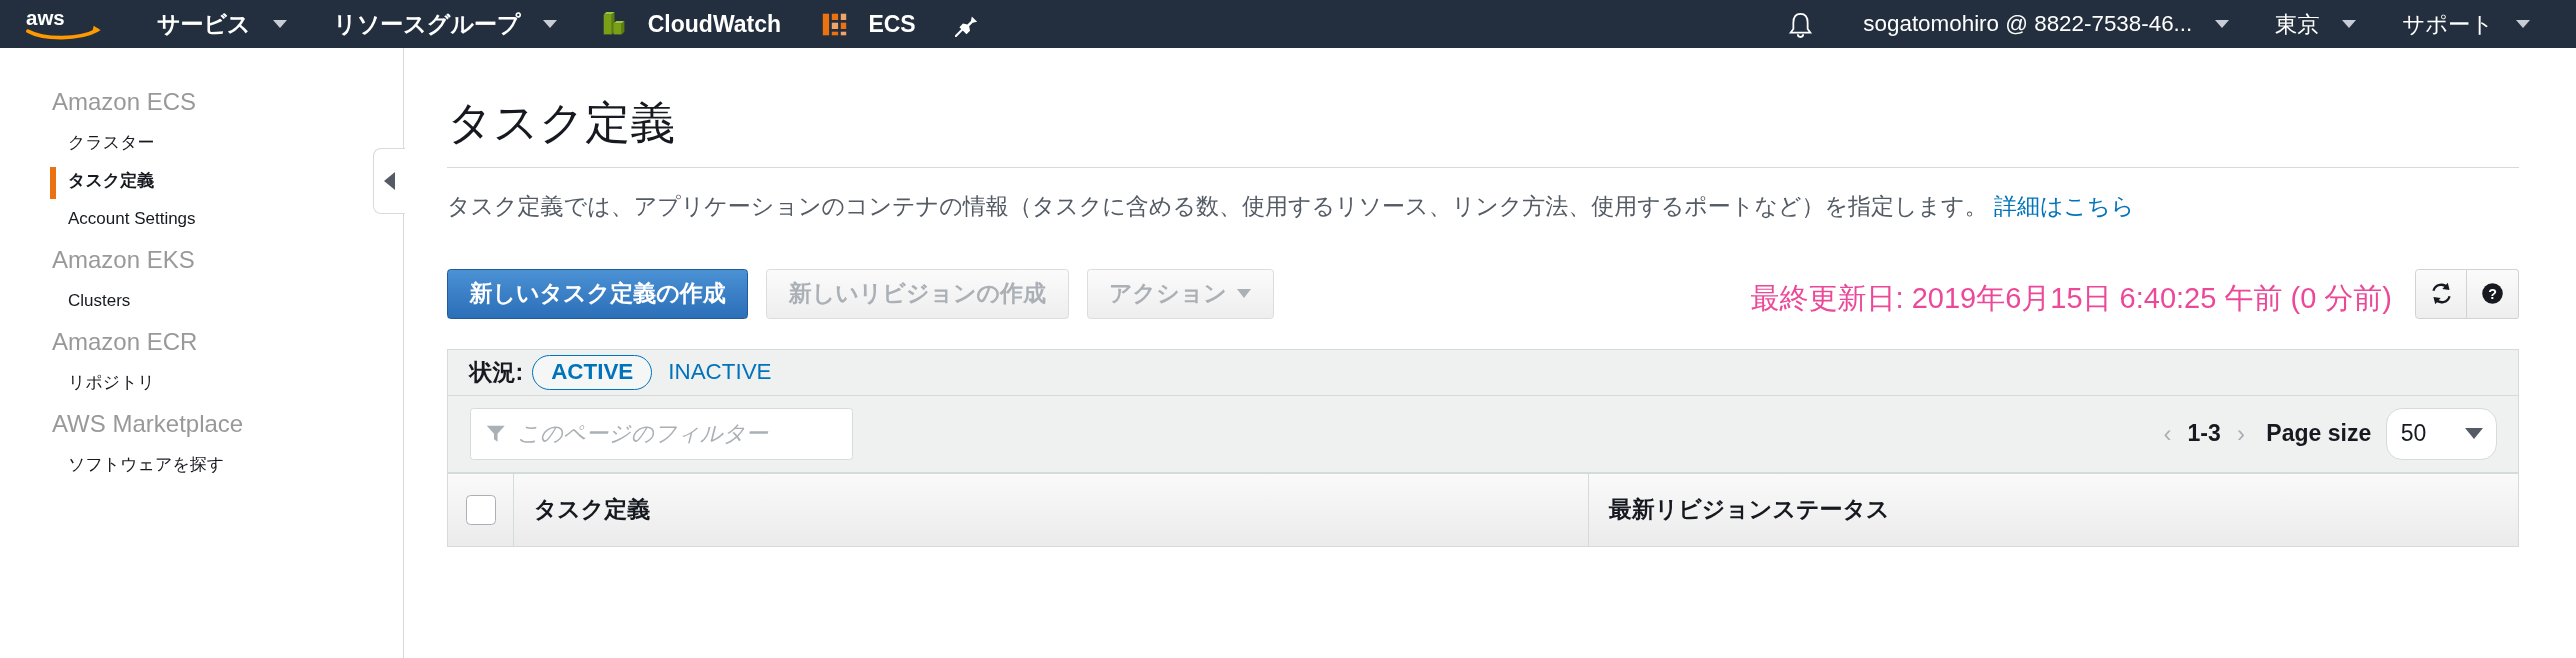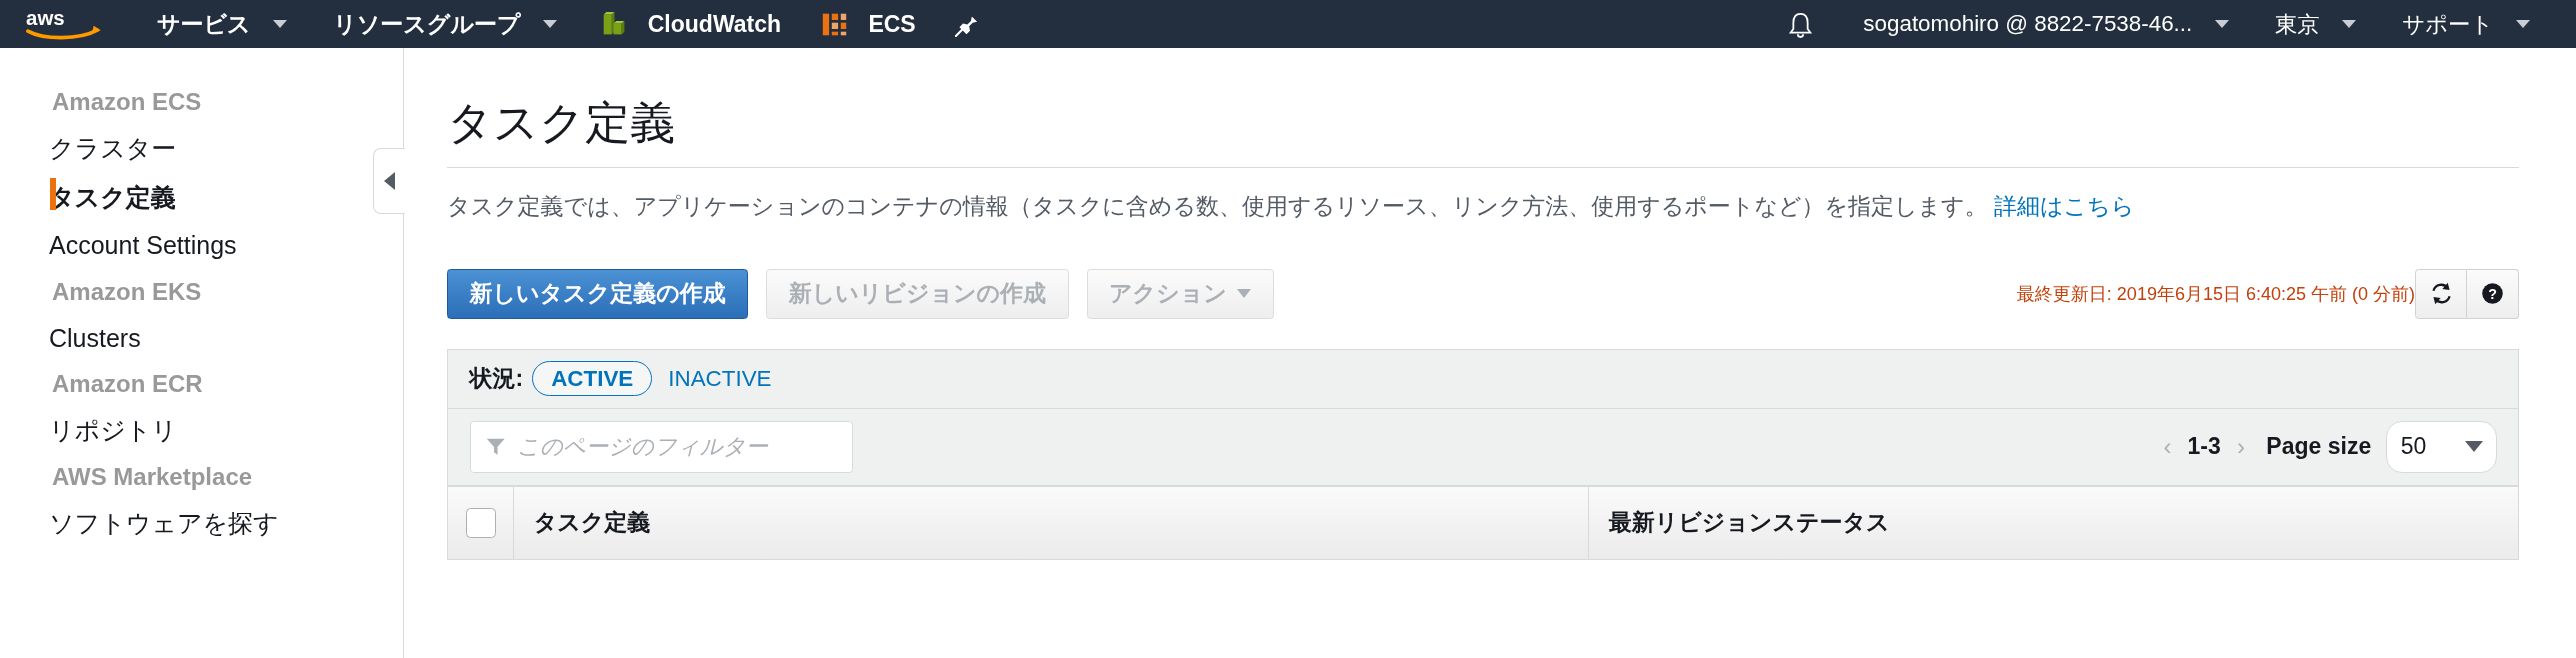--- a/index.html
+++ b/index.html
@@ -71,27 +71,27 @@
     min-width: 404px;
     background: #ffffff;
     border-right: 1.8px solid #d5dbdb;
     position: relative;
     padding-top: 32px;
   }
   .side-group {
     color: #999999;
     font-size: 24px;
     padding: 8px 0 8px 52px;
-    font-weight: bold;
+    font-weight: normal;
     white-space: nowrap;
   }
   .side-link {
     color: #16191f;
-    font-size: 25px;
-    padding: 8px 0 8px 49px;
+    font-size: 17px;
+    padding: 8px 0 8px 68px;
     white-space: nowrap;
     cursor: pointer;
     position: relative;
     line-height: 1.3;
   }
   .side-link.selected {
     font-weight: bold;
   }
   .side-link.selected::before {
     content: "";
@@ -147,21 +147,21 @@
     white-space: nowrap;
   }
   .desc-link {
     color: #0073bb;
     cursor: pointer;
   }
 
   
   .action-bar {
     display: flex;
-    align-items: center;
+    align-items: flex-end;
     margin-top: 47px;
   }
   .btn {
     font-family: "Liberation Sans", sans-serif;
     font-size: 23px;
     font-weight: bold;
     border-radius: 3.6px;
     padding: 0 21.5px;
     height: 50px;
     display: inline-flex;
@@ -185,23 +185,24 @@
   }
   .btn .btn-caret {
     width: 0; height: 0;
     border-left: 7.2px solid transparent;
     border-right: 7.2px solid transparent;
     border-top: 9px solid #aab0b5;
     margin-left: 10.7px;
   }
   .bar-spacer { flex: 1; }
   .last-updated {
-    font-size: 18px;
-    color: #c2410c;
-    white-space: nowrap;
+    font-size: 29px;
+    color: #ec4899;
+    white-space: nowrap;
+    margin-right: 23px;
   }
   .icon-btn-group { display: flex; }
   .icon-btn {
     width: 52px; height: 50px;
     background: linear-gradient(to bottom, #fbfbfb 0%, #eeeeee 100%);
     border: 0.9px solid #cfd3d6;
     display: flex; align-items: center; justify-content: center;
     cursor: pointer;
   }
   .icon-btn:first-child { border-radius: 3.6px 0 0 3.6px; }
@@ -212,21 +213,21 @@
     margin-top: 30px;
     border: 0.9px solid #d5dbdb;
     background: #eff0f0;
   }
   .panel-row {
     display: flex;
     align-items: center;
     border-bottom: 0.9px solid #d5dbdb;
     padding: 0 21.5px;
   }
-  .status-row { height: 59px; }
+  .status-row { height: 46px; }
   .status-label {
     font-size: 23px;
     font-weight: bold;
     color: #16191f;
     margin-right: 9px;
   }
   .pill {
     font-size: 22.4px;
     font-weight: bold;
     color: #0073bb;

